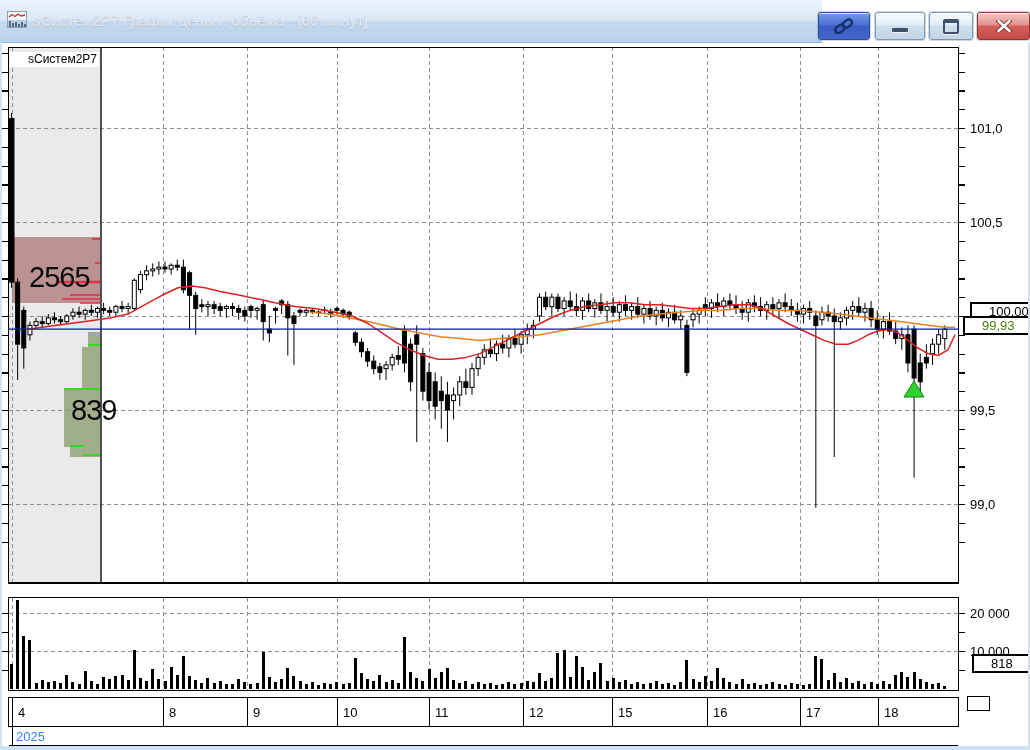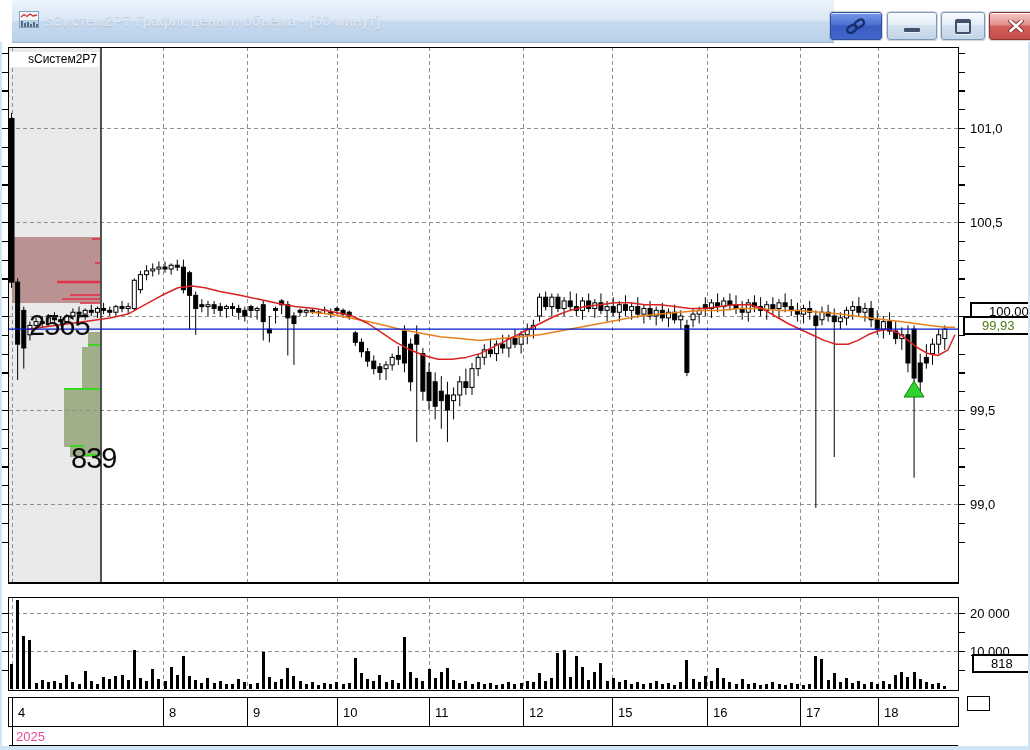--- a/index.html
+++ b/index.html
@@ -1,17 +1,17 @@
 <!DOCTYPE html>
 <html><head>
 <meta charset="utf-8">
 <style>
   html,body{margin:0;padding:0;background:#fff;font-family:"Liberation Sans",sans-serif;}
   #window{position:relative;width:1030px;height:750px;background:#fff;overflow:hidden;}
-  .titlebar{position:absolute;left:12px;top:0;width:822px;height:42px;
+  .titlebar{position:absolute;left:0;top:0;width:822px;height:42px;
     background:linear-gradient(#ecf4fc,#d9e7f6 48%,#c6daee 52%,#bad1ea);
     border-bottom:1px solid #9ab1cd;}
   .app-icon{position:absolute;left:7px;top:11px;}
   .title-text{position:absolute;left:33px;top:12px;font-size:15px;color:#e2e8f1;
     text-shadow:0 1px 1px rgba(150,170,195,.55);white-space:nowrap;}
   .tb-btn{position:absolute;top:12px;height:26px;border-radius:3px;border:1px solid #7e97b5;
     box-shadow:inset 0 1px 0 rgba(255,255,255,.75), 0 0 0 1px rgba(120,140,165,.35);
     background:linear-gradient(#f8fbfe,#e3edf7 45%,#cfdfee 50%,#c3d6e9);
     display:flex;align-items:center;justify-content:center;cursor:default;}
   .btn-link{left:818px;width:50px;border-color:#2e4e9a;
@@ -22,24 +22,24 @@
     background:linear-gradient(#f3c9c6,#e2918d 45%,#d2605b 50%,#c54b46);}
   .glyph-min{width:16px;height:4px;background:#41506b;border-radius:1px;margin-top:8px;
     box-shadow:0 1px 0 rgba(255,255,255,.6);}
   .glyph-restore{width:12px;height:9px;border:2px solid #41506b;border-top-width:4px;
     border-radius:2px;box-shadow:0 1px 0 rgba(255,255,255,.6);}
   #chart{position:absolute;left:0;top:0;}
   #chart text{font-family:"Liberation Sans",sans-serif;}
   .edge{position:absolute;background:#cfe3f5;}
   .overlay{position:absolute;white-space:nowrap;}
   .instrument{left:10px;top:52px;font-size:12px;color:#000;background:#fff;padding:0 2px 1px 18px;}
-  .profile-num{font-size:29px;color:#0b0b0b;letter-spacing:-1px;margin-top:48px;}
+  .profile-num{font-size:29px;color:#0b0b0b;letter-spacing:-1px;}
   .axis-box{border:2px solid #000;background:#fff;font-size:13px;line-height:15px;
     padding:0 17px;color:#000;}
-  .year-label{left:16px;top:729px;font-size:13px;color:#ec4899;}
+  .year-label{left:16px;top:729px;font-size:13px;color:#3b82f6;}
 </style>
 </head>
 <body>
 
 <div id="window">
 
   <svg id="chart" width="1030" height="750">
       <rect x="9" y="47" width="92" height="536" fill="#eaeaea"></rect>
       <rect x="12" y="237" width="88" height="66" fill="#9c5c5c" opacity="0.62"></rect>
       <line x1="92" y1="239" x2="100" y2="239" stroke="#e23048" stroke-width="1.6"></line>

